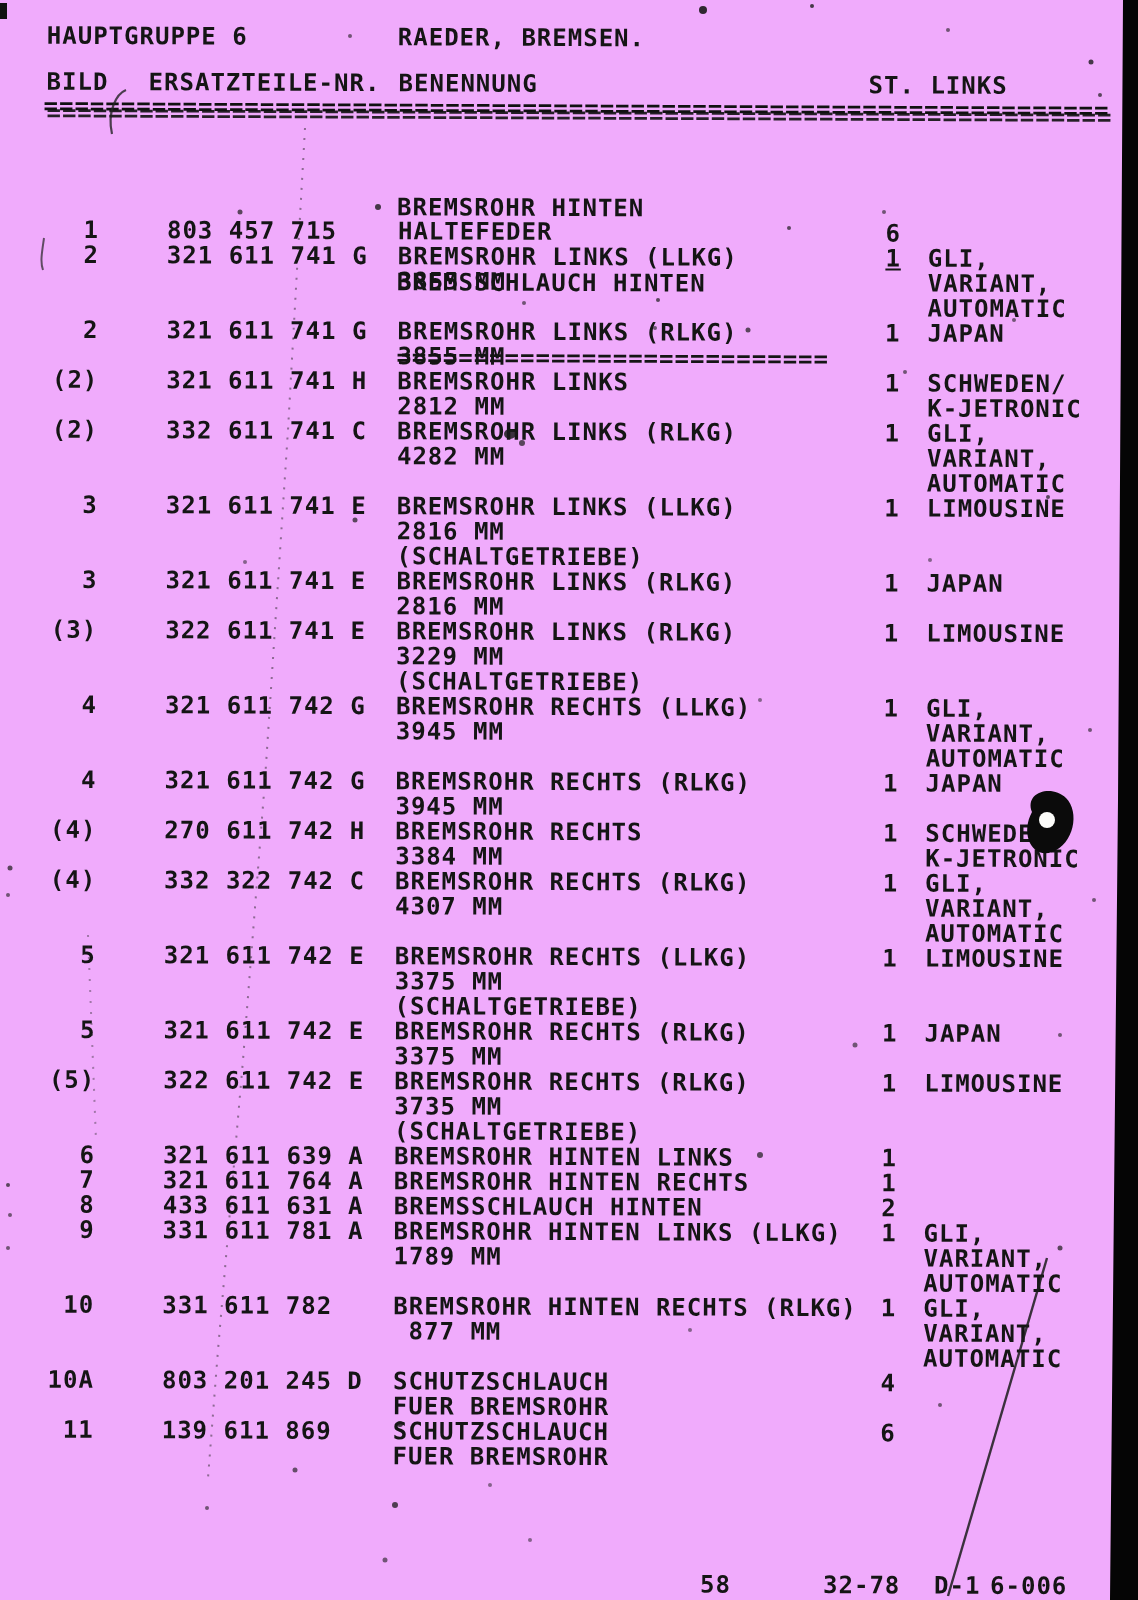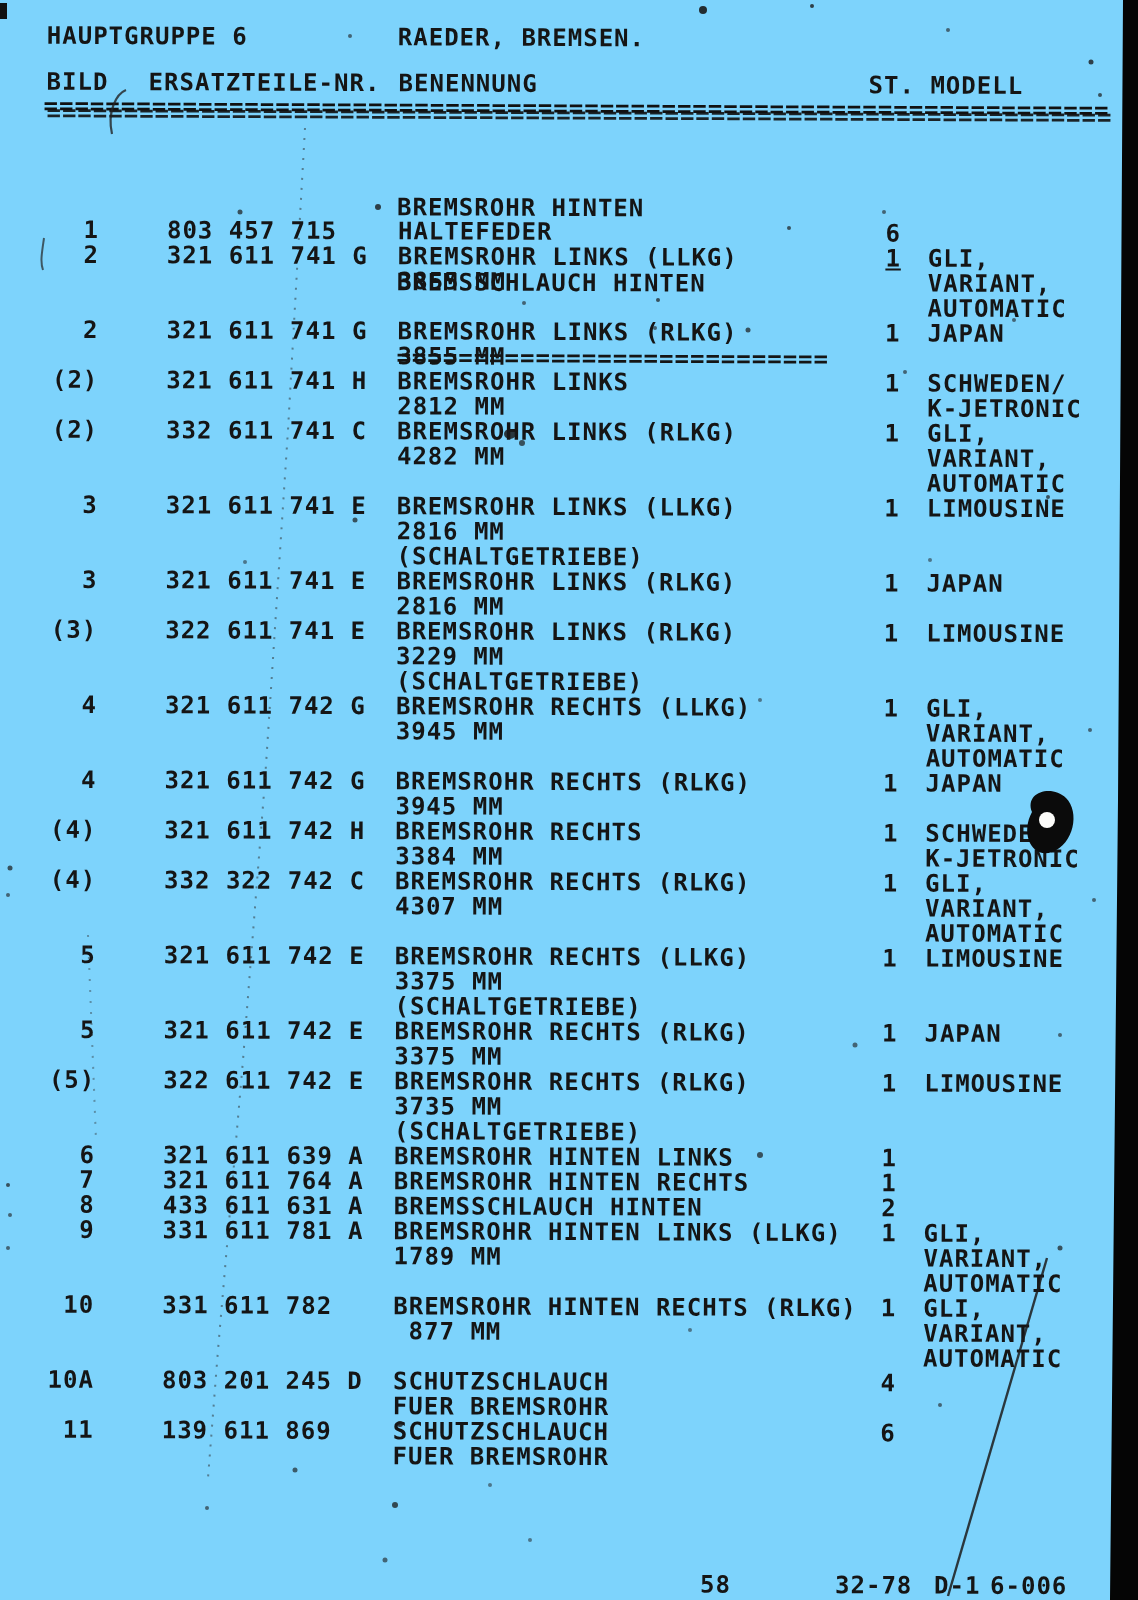--- a/index.html
+++ b/index.html
@@ -1,19 +1,19 @@
 <!DOCTYPE html>
 <html><head>
 <meta charset="utf-8">
 <style>
   html,body{margin:0;padding:0;background:#e8e8e6;}
   #page{
     position:relative;
     width:1138px;height:1600px;
-    background:#7dd3fc;
+    background:#f0abfc;
     overflow:hidden;
     font-family:"DejaVu Sans Mono","Liberation Mono",monospace;
     font-size:24px;
     line-height:25px;
     font-weight:700;
     color:#151515;
     letter-spacing:1px;
   }
   #content{position:absolute;inset:0;transform:rotate(.25deg);transform-origin:50% 0;}
   .abs{position:absolute;white-space:pre;}
@@ -36,39 +36,39 @@
   .row>span{position:absolute;top:0;white-space:pre;display:block;}
   .c-bild{left:0;width:100px;text-align:right;}
   .c-nr{left:168px;}
   .c-name{left:399px;}
   .c-st{left:852px;width:50px;text-align:right;}
   .c-st.u{text-decoration:underline;}
   .c-modell{left:929px;}
   
   .foot{top:1572px;text-align:right;}
   #f-1{left:707px;}
-  #f-2{left:830px;margin-left:12px;}
+  #f-2{left:830px;}
   #f-3{left:941px;}
   #f-4{left:997px;}
   
   #artifacts{position:absolute;inset:0;pointer-events:none;}
 </style>
 </head>
 <body>
 
 <div id="page">
   <div id="content">
 
     <div class="abs" id="h-group">HAUPTGRUPPE 6</div>
     <div class="abs" id="h-section">RAEDER, BREMSEN.</div>
 
     <div class="abs" id="ch-bild">BILD</div>
     <div class="abs" id="ch-nr">ERSATZTEILE-NR.</div>
     <div class="abs" id="ch-ben">BENENNUNG</div>
-    <div class="abs" id="ch-stmod">ST. MODELL</div>
+    <div class="abs" id="ch-stmod">ST. LINKS</div>
 
     <div class="abs sep-top" id="sep-a">=====================================================================</div>
     <div class="abs sep-top" id="sep-b">=====================================================================</div>
 
     <div class="abs" id="sec">
       <div>BREMSROHR HINTEN</div>
       <div>BREMSSCHLAUCH HINTEN</div>
       <div>============================</div>
     </div>
 
@@ -148,21 +148,21 @@
   <div class="row" style="height: 50px;">
     <span class="c-bild">4</span>
     <span class="c-nr">321 611 742 G</span>
     <span class="c-name"><div>BREMSROHR RECHTS (RLKG)</div><div>3945 MM</div></span>
     <span class="c-st">1</span>
     <span class="c-modell"><div>JAPAN</div></span>
   </div>
 
   <div class="row" style="height: 50px;">
     <span class="c-bild">(4)</span>
-    <span class="c-nr">321 611 742 H</span>
+    <span class="c-nr">270 611 742 H</span>
     <span class="c-name"><div>BREMSROHR RECHTS</div><div>3384 MM</div></span>
     <span class="c-st">1</span>
     <span class="c-modell"><div>SCHWEDEN/</div><div>K-JETRONIC</div></span>
   </div>
 
   <div class="row" style="height: 75px;">
     <span class="c-bild">(4)</span>
     <span class="c-nr">332 322 742 C</span>
     <span class="c-name"><div>BREMSROHR RECHTS (RLKG)</div><div>4307 MM</div></span>
     <span class="c-st">1</span>

